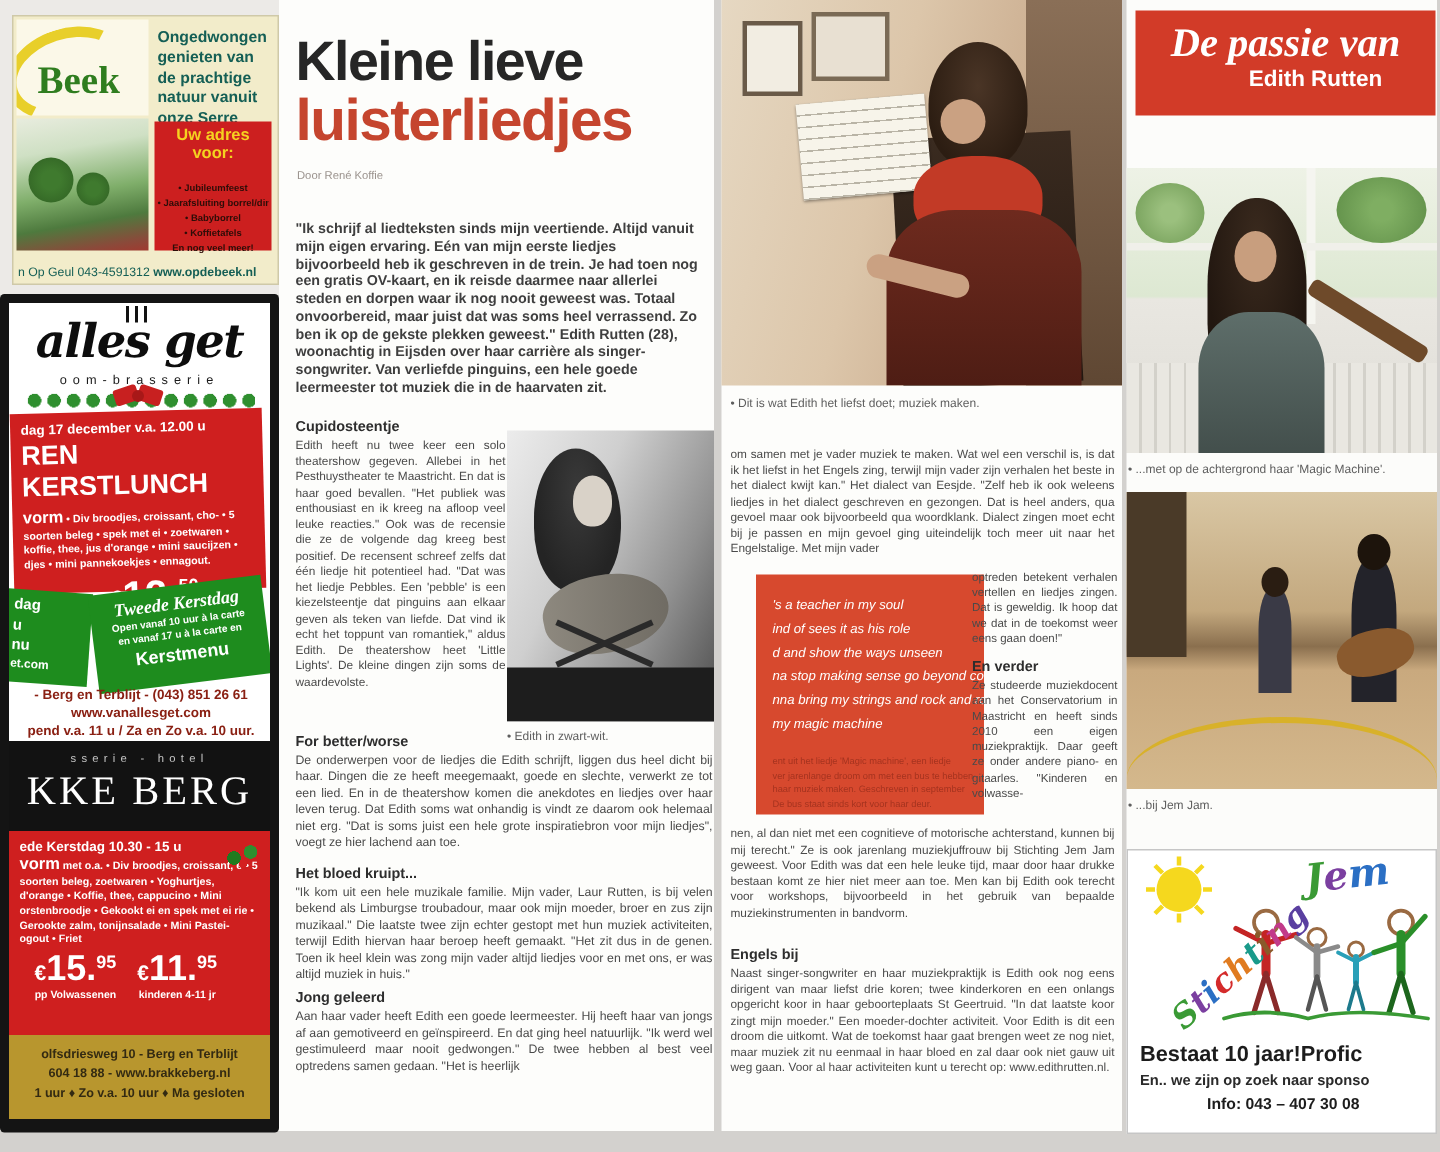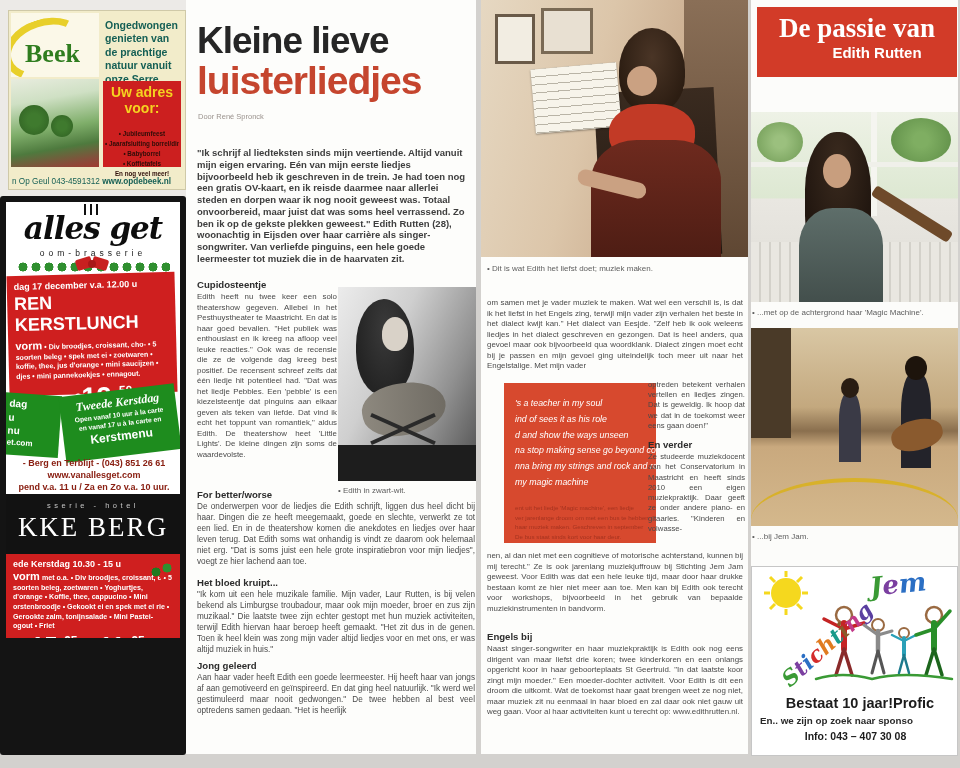--- a/index.html
+++ b/index.html
@@ -17,44 +17,44 @@
   .byline{font-size:7.5px;color:#9b938e;}
   .intro{font-size:9.5px;font-weight:bold;color:#3e3e3e;line-height:1.24;}
 
   
   .quotebox{background:#d7492e;padding:13px 8px 8px 11px;box-sizing:border-box;overflow:hidden;}
   .quote-line{font-style:italic;font-size:8.8px;color:#fff;line-height:1.8;white-space:nowrap;}
   .quote-note{font-size:6.2px;color:#a5331f;line-height:1.55;white-space:nowrap;margin-top:12px;}
 
   
   .passie-box{background:#d23b28;text-align:center;}
-  .passie-h1{font-family:"Liberation Serif",serif;font-weight:bold;
+  .passie-h1{font-family:"Liberation Serif",serif;font-style:italic;font-weight:bold;
              font-size:27px;color:#fff;line-height:1.15;}
   .passie-h2{font-size:15px;font-weight:bold;color:#fff;padding-left:40px;}
 
   
   .beek{left:8px;top:10px;width:176px;height:178px;background:#f2ecca;border:1px solid #cfc9a8;}
   .beek-logo-area{left:2px;top:2px;width:88px;height:64px;background:#fbf8e8;overflow:hidden;}
   .beek-swoosh{left:-8px;top:6px;width:70px;height:46px;border-radius:50%;
                border:7px solid #e8cf2a;border-color:#e8cf2a transparent transparent #e8cf2a;transform:rotate(-18deg);}
   .beek-logo-text{left:14px;top:26px;font-family:"Liberation Serif",serif;font-size:26px;
                   font-weight:bold;color:#2f7d1f;}
   .beek-headline{left:96px;top:8px;width:76px;color:#155f55;font-weight:bold;font-size:10.5px;line-height:1.28;}
   .beek-photo{left:2px;top:68px;width:88px;height:88px;
       background:linear-gradient(170deg,#e8ecde 0%,#cfe0c4 25%,#7fae6a 55%,#4e7a3e 75%,#8a4a3a 92%,#a03a30 100%);}
   .beek-plant{border-radius:50%;background:radial-gradient(circle,#3f7a2e 30%,#2f5f22 100%);}
   .beek-redbox{left:94px;top:70px;width:78px;height:86px;background:#cc1f1f;padding:3px 2px;box-sizing:border-box;}
-  .beek-red-title{color:#f5d220;font-weight:bold;font-size:14px;text-align:center;margin-bottom:13px;}
+  .beek-red-title{color:#f5d220;font-weight:bold;font-size:11px;text-align:center;margin-bottom:13px;}
   .beek-item{color:#2e0d08;font-weight:bold;font-size:6.3px;line-height:1.6;text-align:center;
              white-space:nowrap;overflow:hidden;}
   .beek-footer{left:3px;bottom:3px;width:170px;color:#155f55;font-size:8.2px;white-space:nowrap;overflow:hidden;}
 
   
   .adframe{left:0;top:196px;width:186px;height:559px;background:#141414;border-radius:3px;}
-  .adinner{left:6px;top:6px;width:174px;height:436px;background:#ffffff;overflow:hidden;}
+  .adinner{left:6px;top:6px;width:174px;height:544px;background:#ffffff;overflow:hidden;}
   .fork{left:78px;top:2px;width:10px;height:11px;border-left:2px solid #111;border-right:2px solid #111;
         background:linear-gradient(90deg,transparent 40%,#111 40%,#111 60%,transparent 60%);}
   .ag-logo{left:0;top:8px;width:174px;text-align:center;font-family:"DejaVu Serif",serif;
            font-style:italic;font-weight:bold;font-size:31px;color:#0d0d0d;letter-spacing:-1px;}
   .ag-sub{left:0;top:46px;width:174px;text-align:center;font-size:8.5px;letter-spacing:4px;color:#1a1a1a;}
   .garland{left:10px;top:58px;width:154px;height:13px;
            background:radial-gradient(circle 5px at 7px 7px,#2f8f2f 90%,transparent 91%);
            background-size:13px 13px;background-repeat:repeat-x;}
   .bow-wing{width:16px;height:11px;background:#c82020;border-radius:2px;}
   .redbox{background:#cf1f1f;color:#fff;}
@@ -95,21 +95,21 @@
 
   
   .photo{overflow:hidden;}
   .ph-piano{background:linear-gradient(105deg,#e6d8c2 0%,#dcc6aa 40%,#c7a88a 75%,#b5906e 100%);}
   .ph-bw{background:linear-gradient(115deg,#ececec 0%,#cfcfcf 35%,#8f8f8f 70%,#4c4c4c 100%);}
   .ph-window{background:linear-gradient(180deg,#eef2e6 0%,#dde8d2 45%,#e9e7e1 46%,#dedcd6 100%);}
   .ph-hall{background:linear-gradient(180deg,#d9c7a4 0%,#c3a87e 40%,#8a6f4e 52%,#c9a97e 60%,#d4b88c 100%);}
 
   
   .jemjam{background:#ffffff;border:1px solid #c6c6c6;box-sizing:border-box;overflow:hidden;}
-  .jj-line1{display:flex;justify-content:center;font-size:14.5px;font-weight:bold;color:#1c1c1c;
+  .jj-line1{display:flex;justify-content:flex-start;font-size:14.5px;font-weight:bold;color:#1c1c1c;
             white-space:nowrap;}
   .jj-line2{font-size:9.8px;font-weight:bold;color:#2a2a2a;white-space:nowrap;}
   .jj-line3{font-size:10.5px;font-weight:bold;color:#1c1c1c;text-align:center;}
   .arcword{font-family:"DejaVu Serif",serif;font-style:italic;font-weight:bold;}
 </style>
 </head>
 <body>
 
 <div class="scan">
 
@@ -228,21 +228,21 @@
         <div>604 18 88 - www.brakkeberg.nl</div>
         <div>1 uur ♦ Zo v.a. 10 uur ♦ Ma gesloten</div>
       </div>
     </div>
   </div>
 
   <div class="abs" style="left:197px;top:22px;">
     <div class="title1">Kleine lieve</div>
     <div class="title2">luisterliedjes</div>
   </div>
-  <div class="abs byline" style="left:198px;top:112px;">Door René Spronck</div>
+  <div class="abs byline" style="left:198px;top:112px;">Door René Koffie</div>
 
   <div class="abs intro" style="left:197px;top:147px;width:272px;">"Ik schrijf al liedteksten sinds mijn veertiende. Altijd vanuit mijn eigen ervaring. Eén van mijn eerste liedjes bijvoorbeeld heb ik geschreven in de trein. Je had toen nog een gratis OV-kaart, en ik reisde daarmee naar allerlei steden en dorpen waar ik nog nooit geweest was. Totaal onvoorbereid, maar juist dat was soms heel verrassend. Zo ben ik op de gekste plekken geweest." Edith Rutten (28), woonachtig in Eijsden over haar carrière als singer-songwriter. Van verliefde pinguins, een hele goede leermeester tot muziek die in de haarvaten zit.</div>
 
   <div class="abs" style="left:197px;top:279px;width:140px;">
     <div class="sec-head">Cupidosteentje</div>
     <div class="body-txt" style="font-size:7.9px;">Edith heeft nu twee keer een solo theatershow gegeven. Allebei in het Pesthuystheater te Maastricht. En dat is haar goed bevallen. "Het publiek was enthousiast en ik kreeg na afloop veel leuke reacties." Ook was de recensie die ze de volgende dag kreeg best positief. De recensent schreef zelfs dat één liedje hit potentieel had. "Dat was het liedje Pebbles. Een 'pebble' is een kiezelsteentje dat pinguins aan elkaar geven als teken van liefde. Dat vind ik echt het toppunt van romantiek," aldus Edith. De theatershow heet 'Little Lights'. De kleine dingen zijn soms de waardevolste.</div>
   </div>
 
   <div class="abs photo ph-bw" style="left:338px;top:287px;width:138px;height:194px;">
     <div class="abs" style="left:18px;top:12px;width:58px;height:96px;background:radial-gradient(ellipse at 50% 30%,#3a3a3a 0%,#242424 70%);border-radius:48% 52% 45% 45%;"></div>

